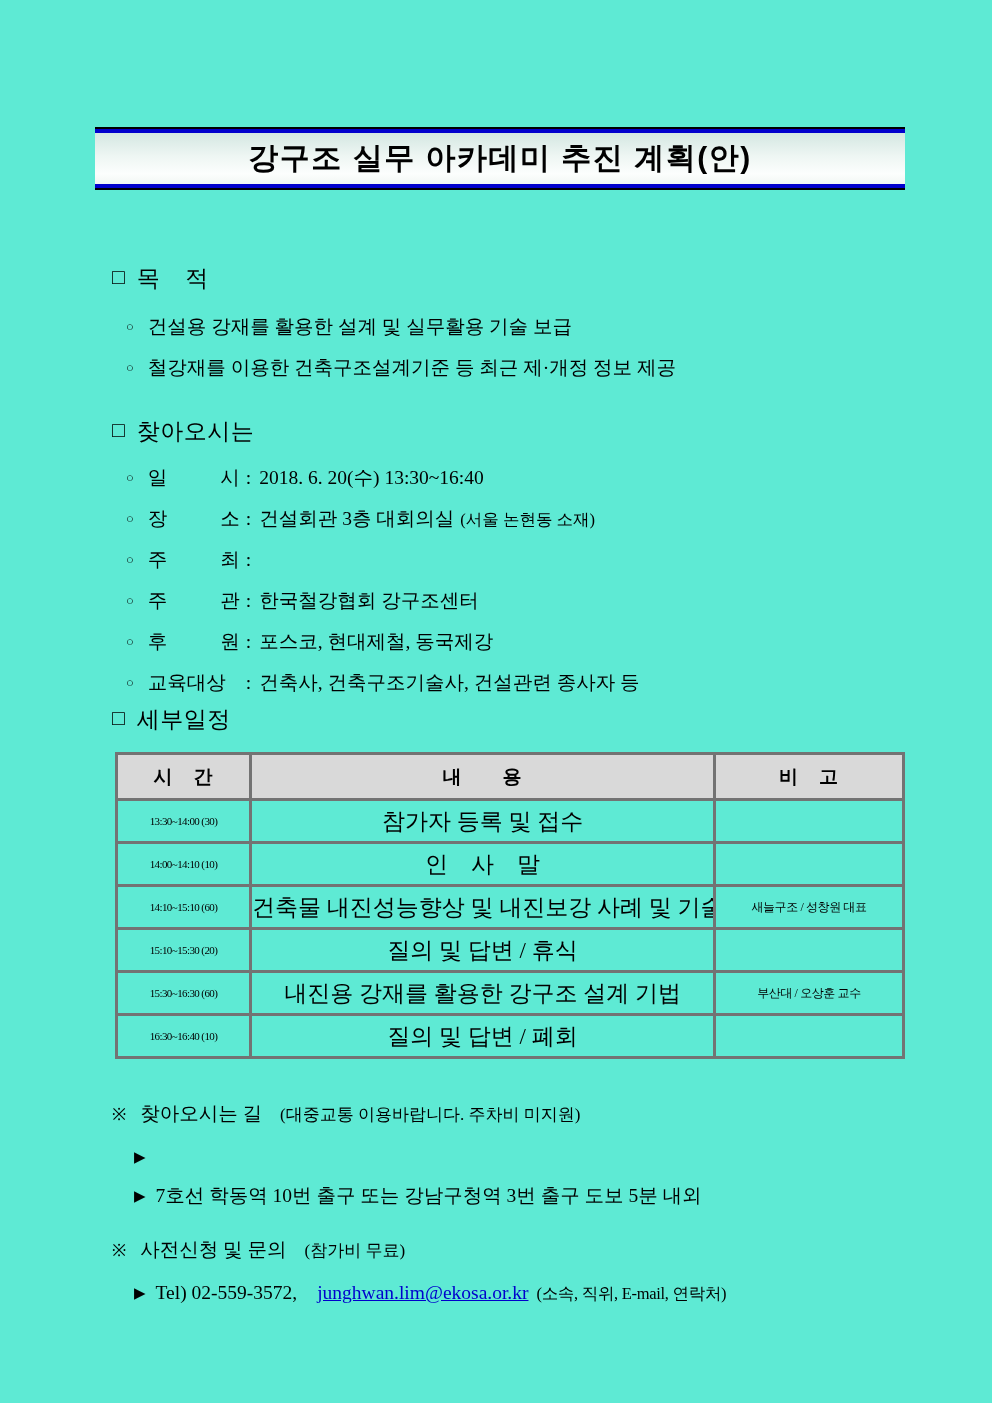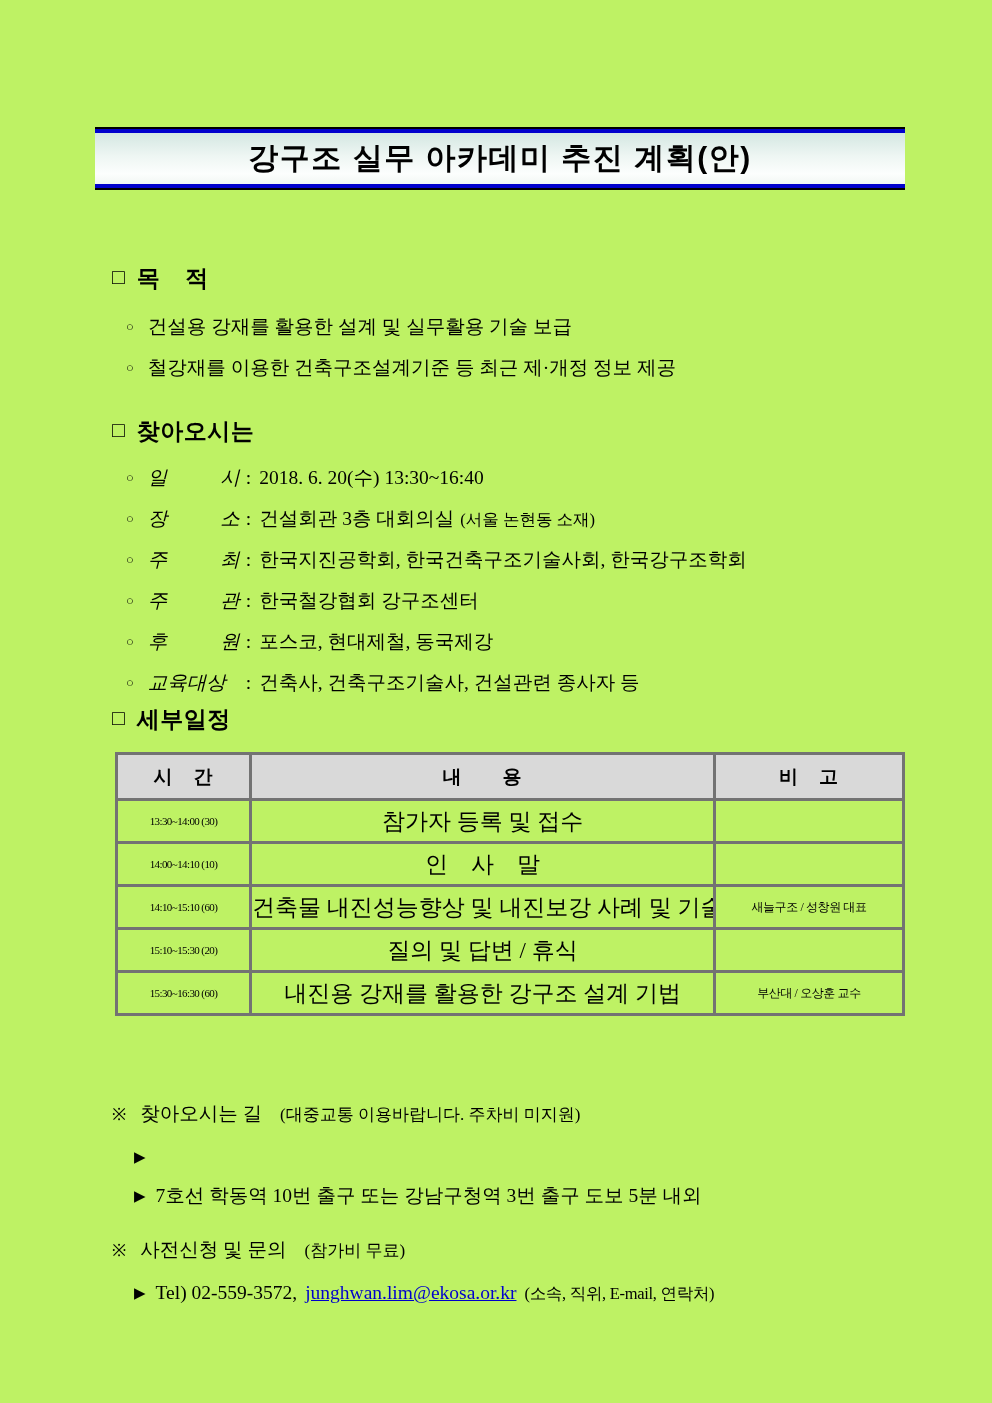--- a/index.html
+++ b/index.html
@@ -1,20 +1,20 @@
 <!DOCTYPE html>
 <html><head>
 <meta charset="utf-8">
 <style>
   * { margin:0; padding:0; box-sizing:border-box; }
   html,body { background:#ffffff; }
   .page {
     position:relative;
     width:992px; height:1403px;
-    background:#bef264;
+    background:#5eead4;
     font-family:"Liberation Serif","DejaVu Serif",serif;
     color:#000;
     overflow:hidden;
   }
 
   
   .banner { position:absolute; left:95px; top:127px; width:810px; }
   .banner-bar-top { height:6px; background:#0101cd; border-top:2px solid #000; }
   .banner-body {
     height:51px;
@@ -26,28 +26,28 @@
     font-weight:800; font-size:30px; letter-spacing:1.5px; color:#000;
   }
   .banner-bar-bottom { height:6px; background:#0101cd; border-bottom:2px solid #000; }
 
   
   .section { position:absolute; left:112px; width:800px; }
   .sec-head { display:flex; align-items:center; gap:12px; }
   .sq { font-size:21px; line-height:1; position:relative; top:-1px; }
   .sec-title {
     font-family:"Liberation Sans","DejaVu Sans",sans-serif;
-    font-weight:700; font-size:23px; letter-spacing:0.5px;
+    font-weight:400; font-size:23px; letter-spacing:0.5px;
   }
   .sec-title.justify2 { display:inline-block; width:72px; text-align:justify; text-align-last:justify; }
 
   
   .b-line { display:flex; align-items:baseline; font-size:19.5px; line-height:39px; }
   .b-circle { font-size:13px; margin:0 14px 0 14px; position:relative; top:-2px; }
-  .ov-label { display:inline-block; width:92px; text-align:justify; text-align-last:justify;font-style:italic; }
+  .ov-label { display:inline-block; width:92px; text-align:justify; text-align-last:justify; }
   .ov-colon { margin:0 8px 0 6px; }
   .small-note { font-size:16.5px; margin-left:6px; }
 
   
   .sched-table {
     border-collapse:collapse;
     width:787px;
     margin-top:17px;
     border:2.5px solid #000;
     table-layout:fixed;
@@ -70,21 +70,21 @@
   td.note-cell { font-size:12px; letter-spacing:-0.4px; }
 
   
   .ref-line { display:flex; align-items:baseline; font-size:19.5px; }
   .ref-mark { font-size:17px; margin-right:14px; }
   .ref-note { font-size:17px; margin-left:18px; }
   .arrow-line { display:flex; align-items:baseline; font-size:19.5px; margin-left:22px; line-height:38px; }
   .arrow { font-size:15px; margin-right:10px; position:relative; top:-1px; }
   .email-link { color:#0000cc; text-decoration:underline; }
   .contact-suffix { font-size:16.5px; margin-left:8px; letter-spacing:-0.3px; }
-  .tel-text { margin-right:8px; }
+  .tel-text { margin-right:20px; }
 </style>
 </head>
 <body>
 
 <div class="page">
 
   <div class="banner">
     <div class="banner-bar-top"></div>
     <div class="banner-body">
       <span class="banner-title">강구조 실무 아카데미 추진 계획(안)</span>
@@ -126,21 +126,20 @@
         <span class="b-circle">○</span>
         <span class="ov-label">장 소</span>
         <span class="ov-colon">:</span>
         <span>건설회관 3층 대회의실</span>
         <span class="small-note">(서울 논현동 소재)</span>
       </div>
       <div class="b-line">
         <span class="b-circle">○</span>
         <span class="ov-label">주 최</span>
         <span class="ov-colon">:</span>
-        <span>한국지진공학회, 한국건축구조기술사회, 한국강구조학회</span>
       </div>
       <div class="b-line">
         <span class="b-circle">○</span>
         <span class="ov-label">주 관</span>
         <span class="ov-colon">:</span>
         <span>한국철강협회 강구조센터</span>
       </div>
       <div class="b-line">
         <span class="b-circle">○</span>
         <span class="ov-label">후 원</span>
@@ -193,20 +192,25 @@
         <tr>
           <td class="time-cell">15:10~15:30 (20)</td>
           <td class="content-cell">질의 및 답변 / 휴식</td>
           <td class="note-cell"></td>
         </tr>
         <tr>
           <td class="time-cell">15:30~16:30 (60)</td>
           <td class="content-cell">내진용 강재를 활용한 강구조 설계 기법</td>
           <td class="note-cell">부산대 / 오상훈 교수</td>
         </tr>
+        <tr>
+          <td class="time-cell">16:30~16:40 (10)</td>
+          <td class="content-cell">질의 및 답변 / 폐회</td>
+          <td class="note-cell"></td>
+        </tr>
       </tbody>
     </table>
   </div>
 
   <div class="section" style="top:1100px;">
     <div class="ref-line">
       <span class="ref-mark">※</span>
       <span>찾아오시는 길</span>
       <span class="ref-note">(대중교통 이용바랍니다. 주차비 미지원)</span>
     </div>

